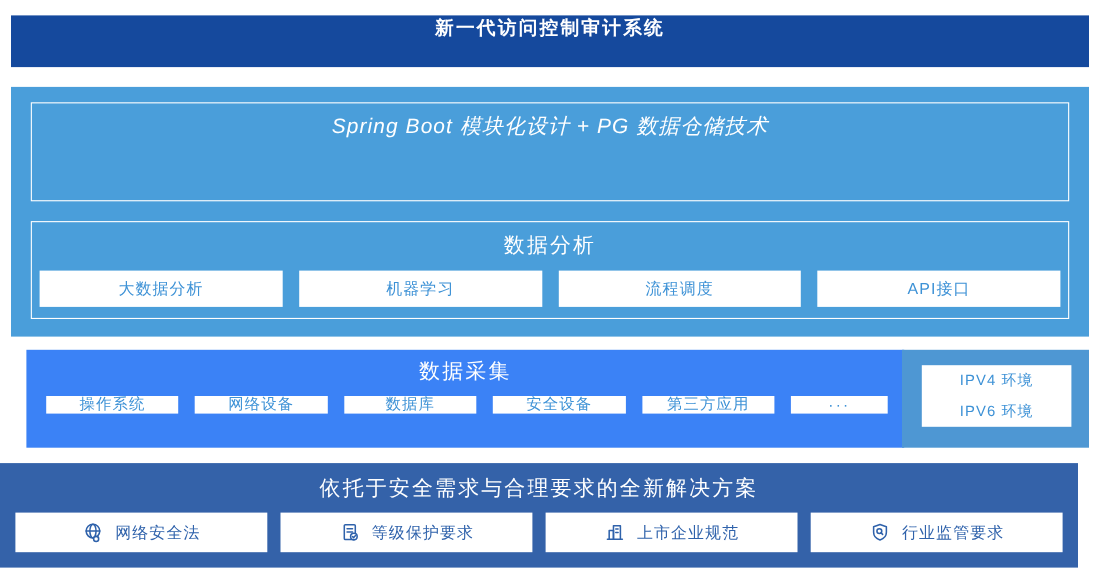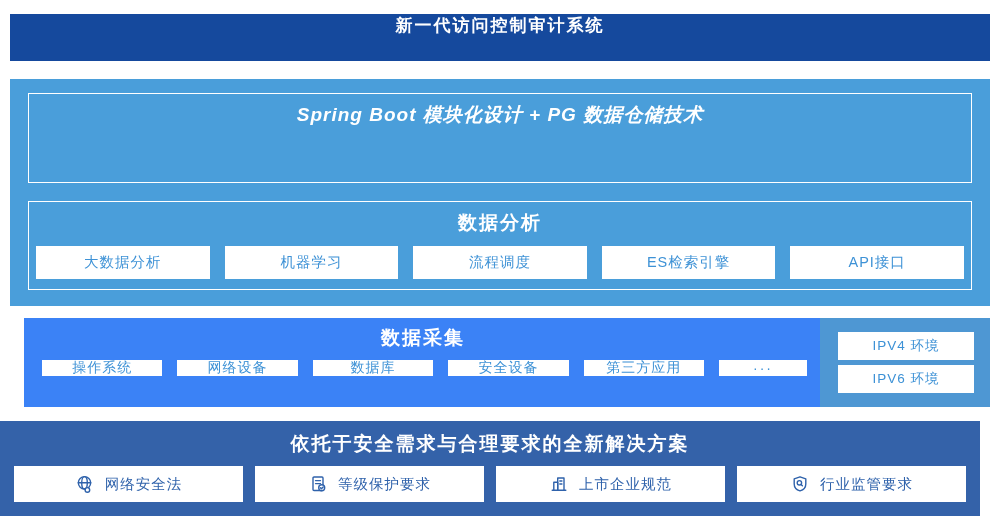--- a/index.html
+++ b/index.html
@@ -19,21 +19,21 @@
 
   
   .platform {
     left:10px; top:79px; width:980px; height:227px; background:#4A9EDA;
     padding:14px 18px 16px; display:flex; flex-direction:column; gap:18px;
   }
   .inner-box { border:1px solid #ffffff; box-sizing:border-box; }
   .inner-box.modules { height:90px; }
   .inner-box.analysis { flex:1; }
   .inner-title {
-    text-align:center; color:#ffffff; font-size:19px; font-weight:bold;
+    text-align:center; color:#ffffff; font-size:19px; font-weight:normal;
     letter-spacing:2px; margin-top:8px;
   }
   .inner-title.italic { font-style:italic; letter-spacing:1px; }
   .btn-row { display:flex; gap:15px; margin:10px 7px 0; }
   .white-btn {
     background:#ffffff; color:#3E92D6; height:33px; flex:1;
     display:flex; align-items:center; justify-content:center;
     font-size:14.5px; letter-spacing:1px; white-space:nowrap;
   }
 
@@ -43,21 +43,20 @@
     display:flex; flex-direction:column;
   }
   .collection .inner-title { margin-top:7px; }
   .collection .btn-row { margin:9px 15px 0 18px; gap:15px; }
   .collection .white-btn { height:16px; font-size:14px; }
   .collection .white-btn.dots { flex:0 0 88px; letter-spacing:2px; }
 
   .env-box {
     left:820px; top:318px; width:170px; height:89px; background:#4E97D3;
     padding:14px 16px 14px 18px; display:flex; flex-direction:column;
-    justify-content:space-between;
   }
   .env-box .white-btn { height:28px; flex:none; font-size:13.5px; }
 
   
   .solution {
     left:0; top:421px; width:980px; height:95px; background:#3462A9;
     display:flex; flex-direction:column;
   }
   .solution .inner-title { margin-top:10px; }
   .solution .btn-row { margin:9px 14px 0; gap:12px; }
@@ -78,21 +77,20 @@
   <div class="inner-box modules">
     <div class="inner-title italic">Spring Boot 模块化设计 + PG 数据仓储技术</div>
   </div>
 
   <div class="inner-box analysis">
     <div class="inner-title">数据分析</div>
     <div class="btn-row">
       <div class="white-btn">大数据分析</div>
       <div class="white-btn">机器学习</div>
       <div class="white-btn">流程调度</div>
-      <div class="white-btn">ES检索引擎</div>
       <div class="white-btn">API接口</div>
     </div>
   </div>
 
 </div>
 
 <div class="sec collection">
   <div class="inner-title">数据采集</div>
   <div class="btn-row">
     <div class="white-btn">操作系统</div>

